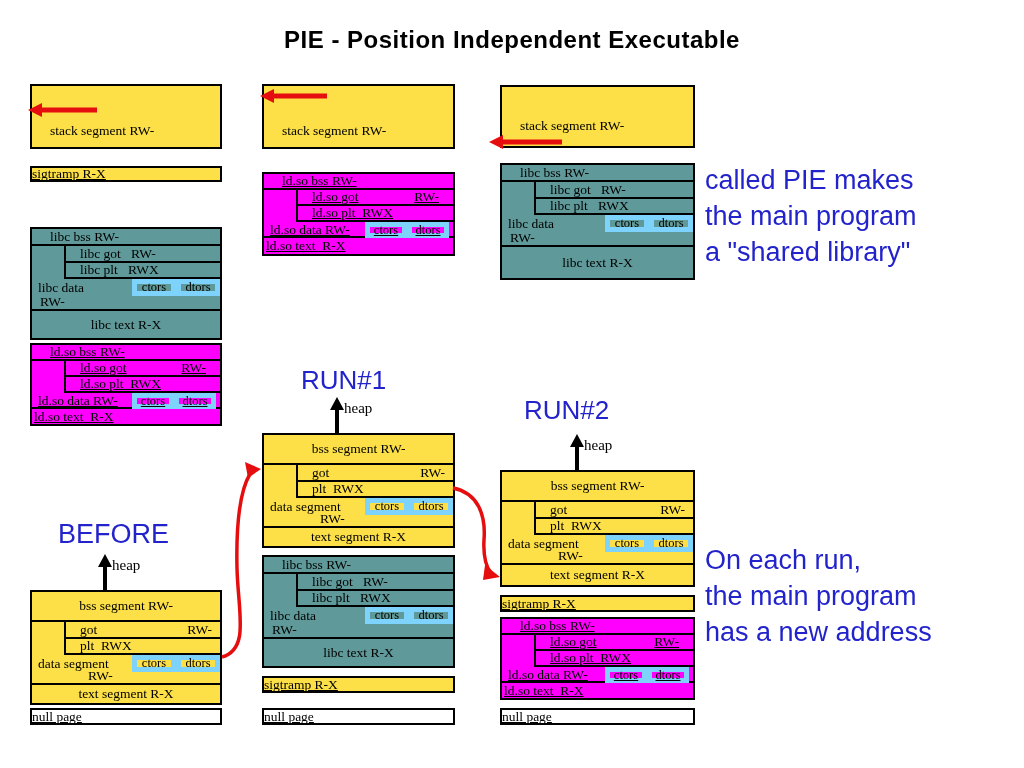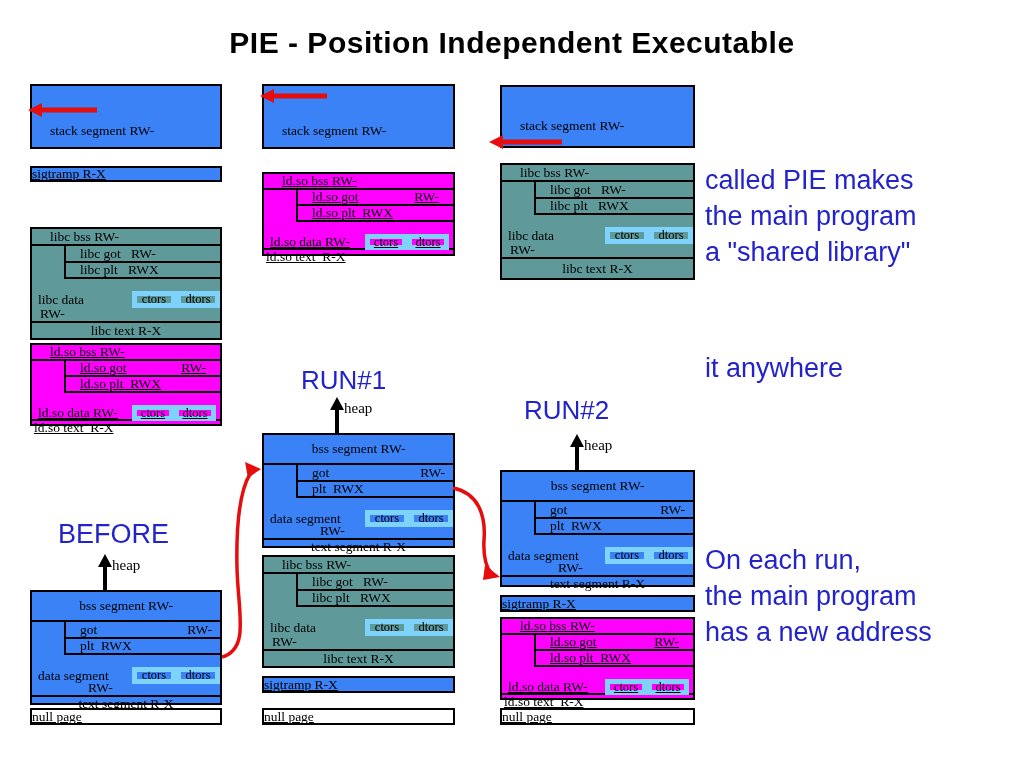--- a/index.html
+++ b/index.html
@@ -1,29 +1,29 @@
 <!DOCTYPE html>
 <html><head>
 <meta charset="utf-8">
 <style>
   html,body{margin:0;padding:0;background:#fff;}
   #stage{position:relative;width:1024px;height:768px;background:#ffffff;overflow:hidden;font-family:"Liberation Serif",serif;}
-  #title{position:absolute;top:26px;left:0;width:100%;text-align:center;font-family:"Liberation Sans",sans-serif;font-weight:bold;font-size:30px;color:#000;letter-spacing:.5px;}
+  #title{position:absolute;top:26px;left:0;width:100%;text-align:center;font-family:"Liberation Sans",sans-serif;font-weight:bold;font-size:24px;color:#000;letter-spacing:.5px;}
   .box{position:absolute;box-sizing:border-box;border:2px solid #000;display:flex;flex-direction:column;}
-  .yellow{background:#3b82f6;}.teal{background:#5f9999;}.magenta{background:#ff00ff;}.white{background:#ffffff;}
+  .yellow{background:#fde047;}.teal{background:#5f9999;}.magenta{background:#ff00ff;}.white{background:#ffffff;}
   .seg{font-size:13.5px;color:#000;line-height:1;}
   .seg span{white-space:pre;}
   .brow{box-sizing:border-box;border-bottom:2px solid #000;display:flex;align-items:center;padding-left:18px;flex:none;}
   .brow.center{justify-content:center;padding-left:0;}
   .iwrap{position:relative;flex:none;}
   .inner{position:absolute;left:32px;top:0;right:0;bottom:0;border-left:2px solid #000;display:flex;flex-direction:column;}
   .irow{box-sizing:border-box;border-bottom:2px solid #000;display:flex;align-items:center;padding-left:14px;flex:1;}
   .pr{margin-left:auto;padding-right:8px;}
   .pr14{margin-left:auto;padding-right:14px;}
-  .darea{position:relative;box-sizing:border-box;border-bottom:2px solid #000;flex:none;margin-top:12px;}
+  .darea{position:relative;box-sizing:border-box;border-bottom:2px solid #000;flex:none;}
   .dlabel{position:absolute;left:6px;top:2px;}
   .dperm{position:absolute;}
   .cd{position:absolute;box-sizing:border-box;border:5px solid #7dd3fc;display:flex;align-items:center;justify-content:center;font-size:12.5px;height:17px;top:0;}
   .trow{flex:1;display:flex;align-items:center;justify-content:center;}
   .trow.left{justify-content:flex-start;padding-left:2px;}
   .thin{flex-direction:row;align-items:center;padding-left:0;}
   .stacklabel{position:absolute;left:18px;bottom:10px;}
   .u{text-decoration:underline;}
   .heaplbl{position:absolute;font-size:15px;}
   .bluelabel{position:absolute;color:#2323cc;font-family:"Liberation Sans",sans-serif;margin-top:48px;}
@@ -312,21 +312,20 @@
   <div class="box white seg thin" style="left:500px;top:708px;width:195px;height:17px">
     <span class="u">null page</span>
   </div>
 
   <div class="para" style="left:705px;top:162px">
     <div>called PIE makes</div>
     <div>the main program</div>
     <div>a "shared library"</div>
   </div>
   <div class="para" style="left:705px;top:350px">
-    <div>it anywhere</div>
   </div>
   <div class="para" style="left:705px;top:542px">
     <div>On each run,</div>
     <div>the main program</div>
     <div>has a new address</div>
   </div>
 
   <svg class="overlay" width="1024" height="768" viewBox="0 0 1024 768">
 
     <g>

